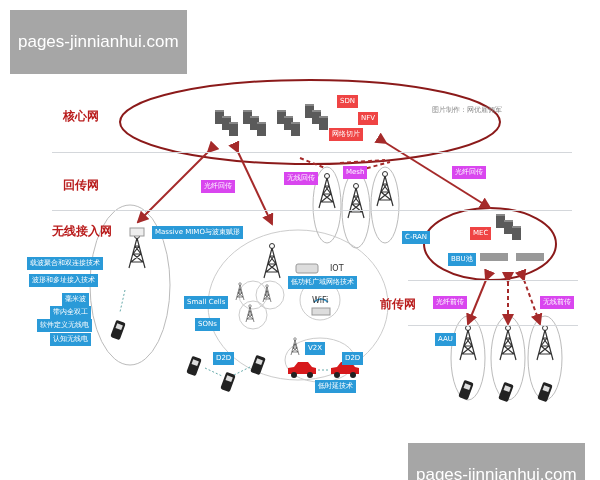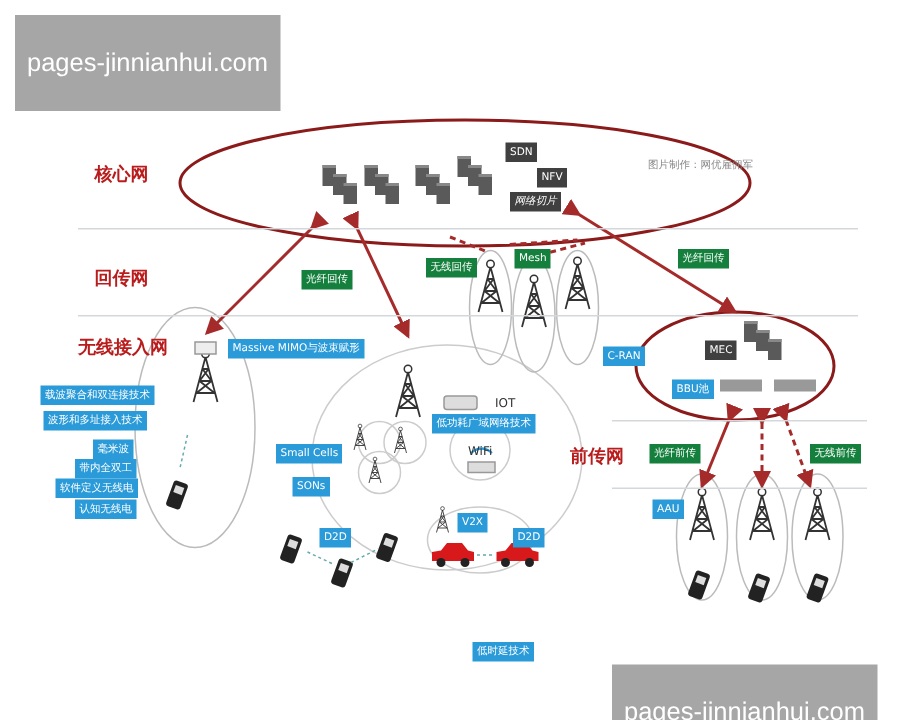--- a/index.html
+++ b/index.html
@@ -2,22 +2,22 @@
 <html><head>
 <meta charset="utf-8">
 <style>
   html,body{margin:0;padding:0;}
   body{width:600px;height:480px;position:relative;background:#ffffff;overflow:hidden;font-family:"DejaVu Sans",sans-serif;}
   .wm{position:absolute;background:#a6a6a6;color:#fff;font-family:"Liberation Sans",sans-serif;font-size:17px;padding:22px 8px;line-height:20px;}
   .layer{position:absolute;color:#b91c1c;font-size:12px;font-weight:bold;}
   .hline{position:absolute;height:1px;background:#d4d7db;}
   .tag{position:absolute;font-size:7px;color:#fff;padding:2px 3px;line-height:9px;white-space:nowrap;}
   .blue{background:#2a9ad8;}
-  .green{background:#404040;}
-  .yellow{background:#15803d;}
+  .green{background:#ef4444;}
+  .yellow{background:#d946ef;}
   .credit{position:absolute;font-size:7px;color:#888;}
   svg.diag{position:absolute;left:0;top:0;}
   .plain{position:absolute;font-size:8px;color:#333;}
 </style>
 </head>
 <body>
 
 <svg class="diag" width="600" height="480">
   <defs>
     <marker id="ah" markerWidth="6" markerHeight="6" refX="5" refY="3" orient="auto">
@@ -135,21 +135,21 @@
 <div class="hline" style="left:408px;top:280px;width:170px;"></div>
 <div class="hline" style="left:408px;top:325px;width:170px;"></div>
 
 <div class="layer" style="left:63px;top:108px;">核心网</div>
 <div class="layer" style="left:63px;top:177px;">回传网</div>
 <div class="layer" style="left:52px;top:223px;">无线接入网</div>
 <div class="layer" style="left:380px;top:296px;">前传网</div>
 
 <div class="tag green" style="left:337px;top:95px;">SDN</div>
 <div class="tag green" style="left:358px;top:112px;">NFV</div>
-<div class="tag green" style="left:340px;top:128px;font-style:italic;">网络切片</div>
+<div class="tag green" style="left:329px;top:128px;">网络切片</div>
 
 <div class="tag yellow" style="left:201px;top:180px;">光纤回传</div>
 <div class="tag yellow" style="left:268px;top:172px;margin-left:16px;">无线回传</div>
 <div class="tag yellow" style="left:343px;top:166px;">Mesh</div>
 <div class="tag yellow" style="left:452px;top:166px;">光纤回传</div>
 
 <div class="tag blue" style="left:152px;top:226px;">Massive MIMO与波束赋形</div>
 <div class="tag blue" style="left:27px;top:257px;">载波聚合和双连接技术</div>
 <div class="tag blue" style="left:29px;top:274px;">波形和多址接入技术</div>
 <div class="tag blue" style="left:62px;top:293px;">毫米波</div>
@@ -158,20 +158,20 @@
 <div class="tag blue" style="left:50px;top:333px;">认知无线电</div>
 
 <div class="plain" style="left:330px;top:264px;">IOT</div>
 <div class="tag blue" style="left:288px;top:276px;">低功耗广域网络技术</div>
 <div class="tag blue" style="left:184px;top:296px;">Small Cells</div>
 <div class="tag blue" style="left:195px;top:318px;">SONs</div>
 <div class="plain" style="left:312px;top:296px;">WiFi</div>
 <div class="tag blue" style="left:305px;top:342px;">V2X</div>
 <div class="tag blue" style="left:213px;top:352px;">D2D</div>
 <div class="tag blue" style="left:342px;top:352px;">D2D</div>
-<div class="tag blue" style="left:315px;top:380px;margin-top:48px;">低时延技术</div>
+<div class="tag blue" style="left:315px;top:380px;">低时延技术</div>
 
 <div class="tag blue" style="left:402px;top:231px;">C-RAN</div>
 <div class="tag green" style="left:470px;top:227px;">MEC</div>
 <div class="tag blue" style="left:448px;top:253px;">BBU池</div>
 <div class="tag yellow" style="left:433px;top:296px;">光纤前传</div>
 <div class="tag yellow" style="left:540px;top:296px;">无线前传</div>
 <div class="tag blue" style="left:435px;top:333px;">AAU</div>
 
 </body></html>

